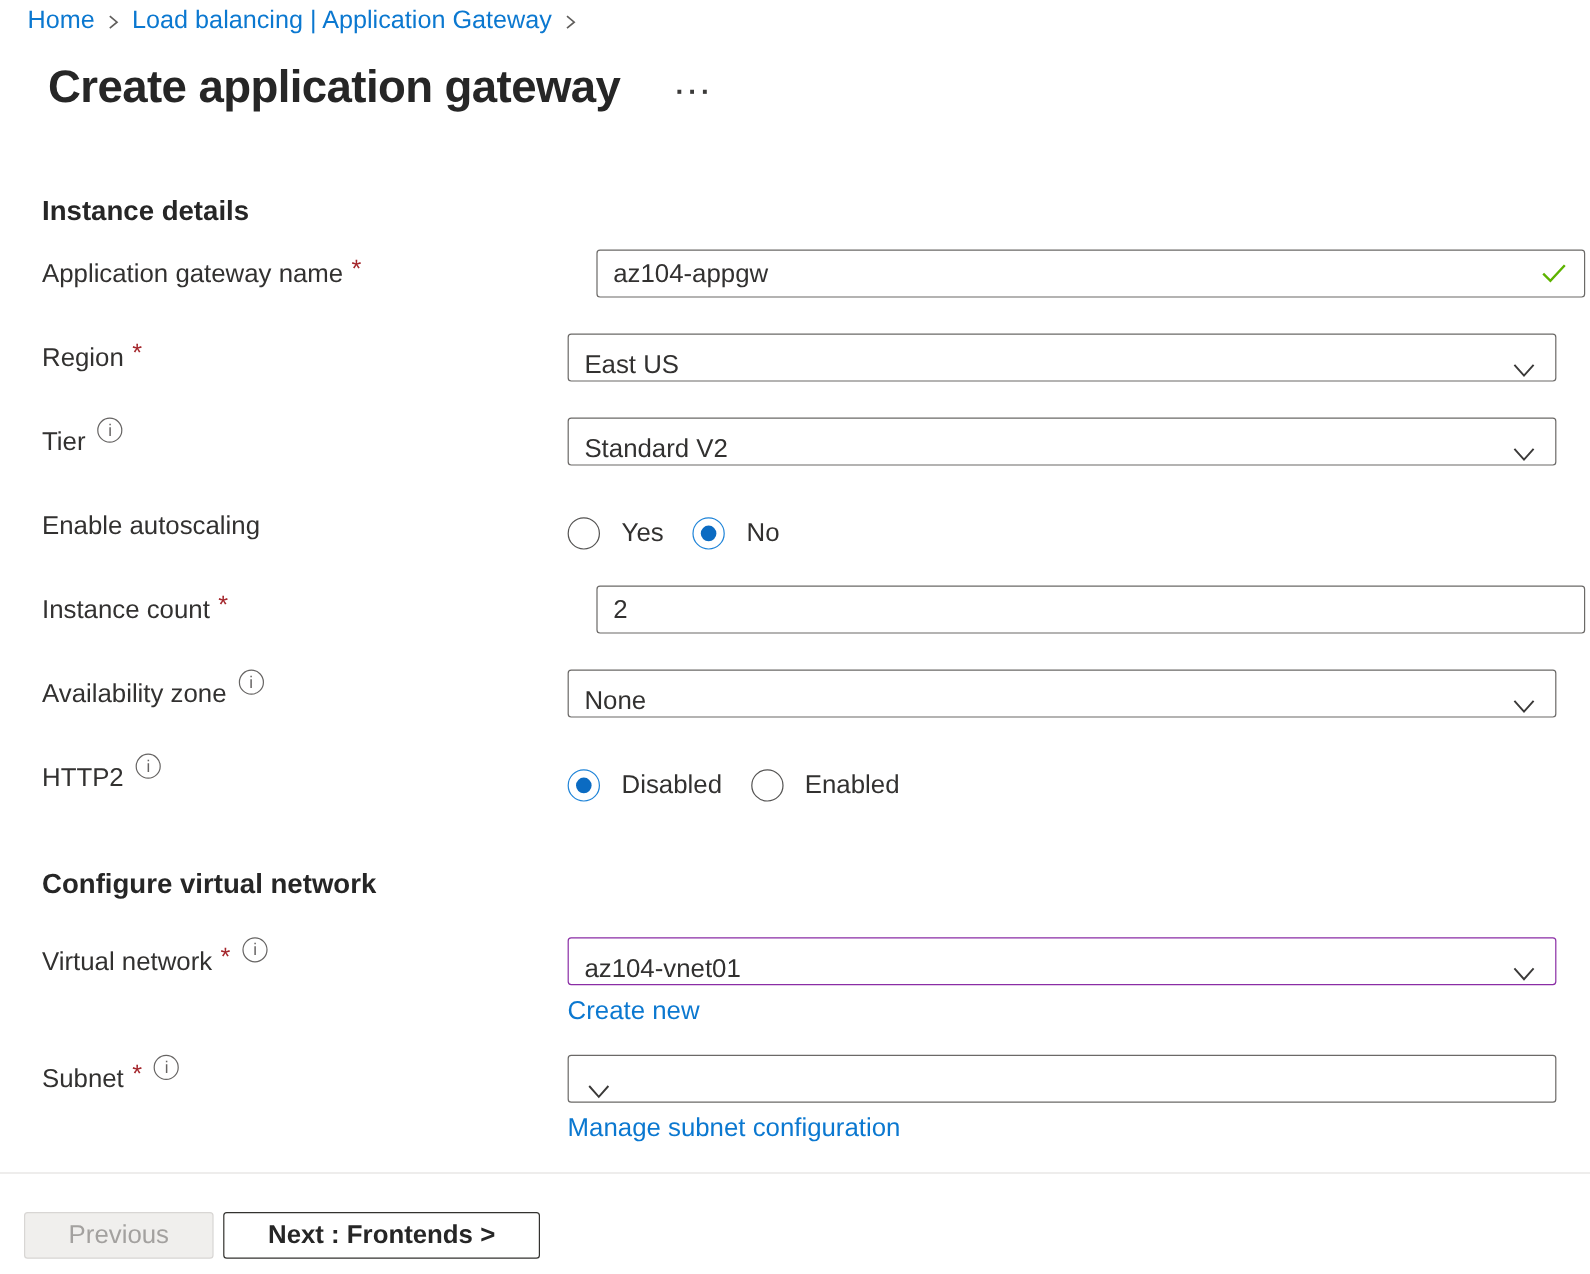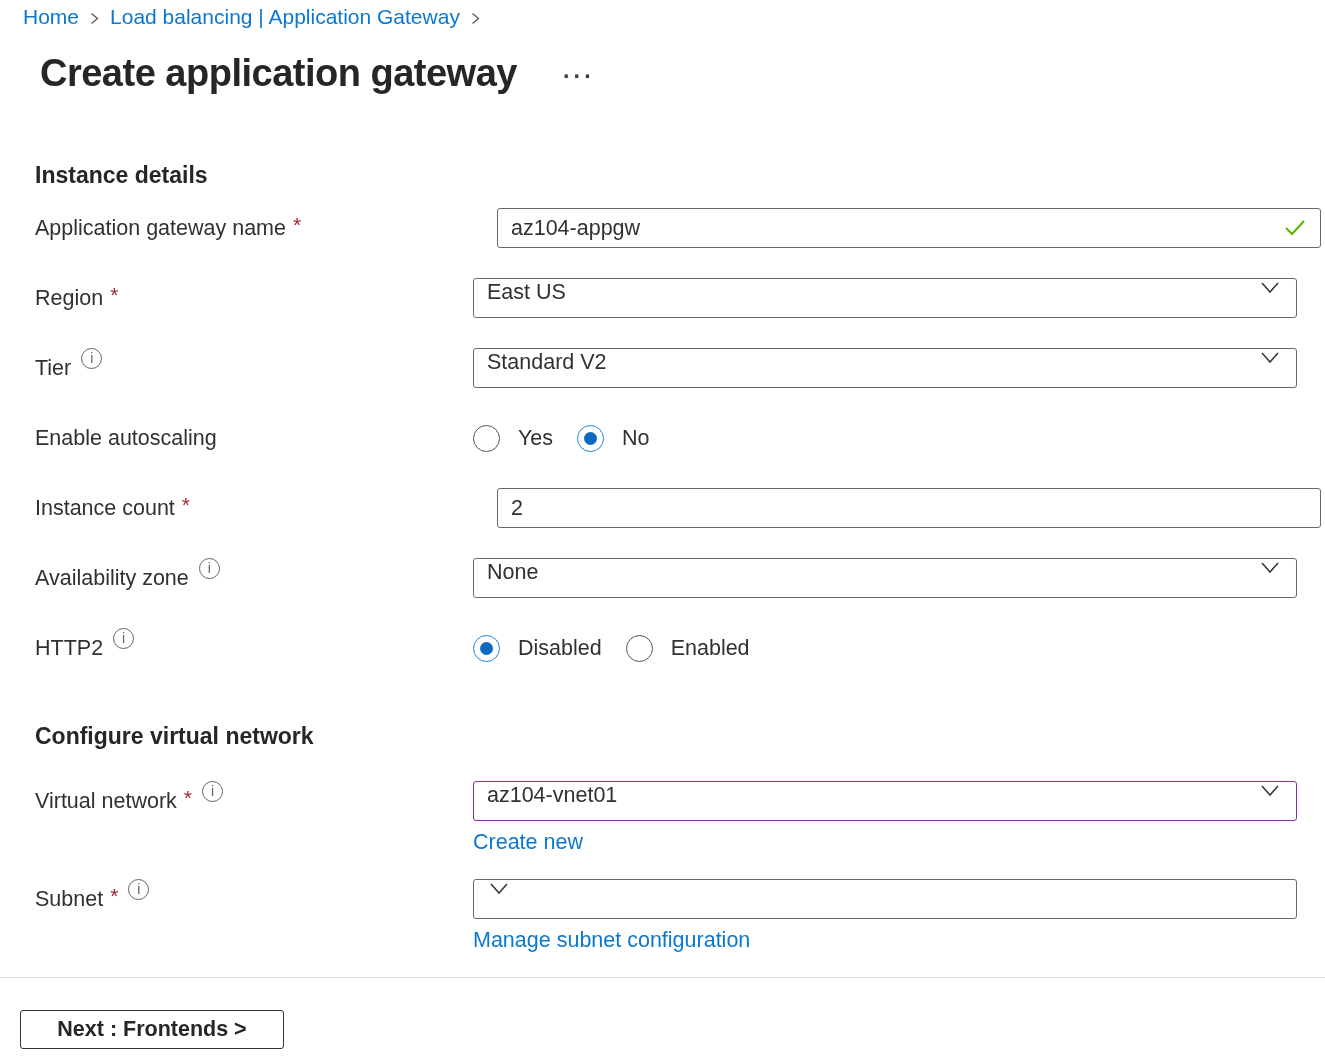--- a/index.html
+++ b/index.html
@@ -78,28 +78,28 @@
   .valid-check {
     position: absolute; right: 13px; top: 50%;
     transform: translateY(-50%);
     display: flex; align-items: center;
   }
 
   .select-box {
     width: 824px; height: 40px;
     border: 1px solid #6b6967; border-radius: 3px;
     background: #fff; cursor: pointer;
-    display: flex; align-items: flex-start; justify-content: space-between;
+    display: flex; align-items: flex-end; justify-content: space-between;
     padding: 1px 14px 0 13px;
     font-size: 21.5px; color: #323130;
   }
   .select-box.dirty { border: 1.5px solid #8a2da5; }
   .chevron { display: flex; align-items: center; flex: 0 0 auto; }
 
-  .radio-group { display: flex; align-items: center; height: 40px; gap: 24px; }
+  .radio-group { display: flex; align-items: flex-end; height: 40px; gap: 24px; }
   .radio-option { display: flex; align-items: center; gap: 18px; cursor: pointer; }
   .radio-circle {
     width: 27px; height: 27px; border-radius: 50%;
     border: 1.5px solid #545352; background: #fff;
     display: flex; align-items: center; justify-content: center;
     flex: 0 0 auto;
   }
   .radio-circle.selected { border-color: #1f84d8; }
   .radio-dot { width: 13px; height: 13px; border-radius: 50%; background: #0b6bc2; }
   .radio-label { font-size: 21.5px; color: #323130; }
@@ -319,14 +319,15 @@
         </span>
       </div>
       <a class="under-link">Manage subnet configuration</a>
     </div>
   </div>
 
 </div>
 
 <hr class="footer-divider">
 <div class="footer-buttons">
+  <button class="btn btn-previous" disabled="">Previous</button>
   <button class="btn btn-next">Next : Frontends &gt;</button>
 </div>
 
 </body></html>

